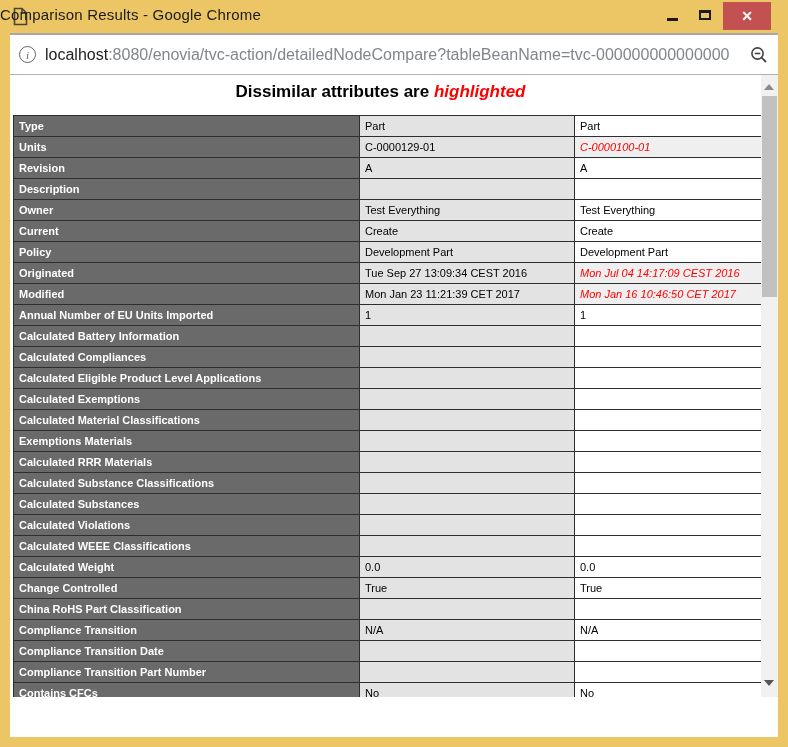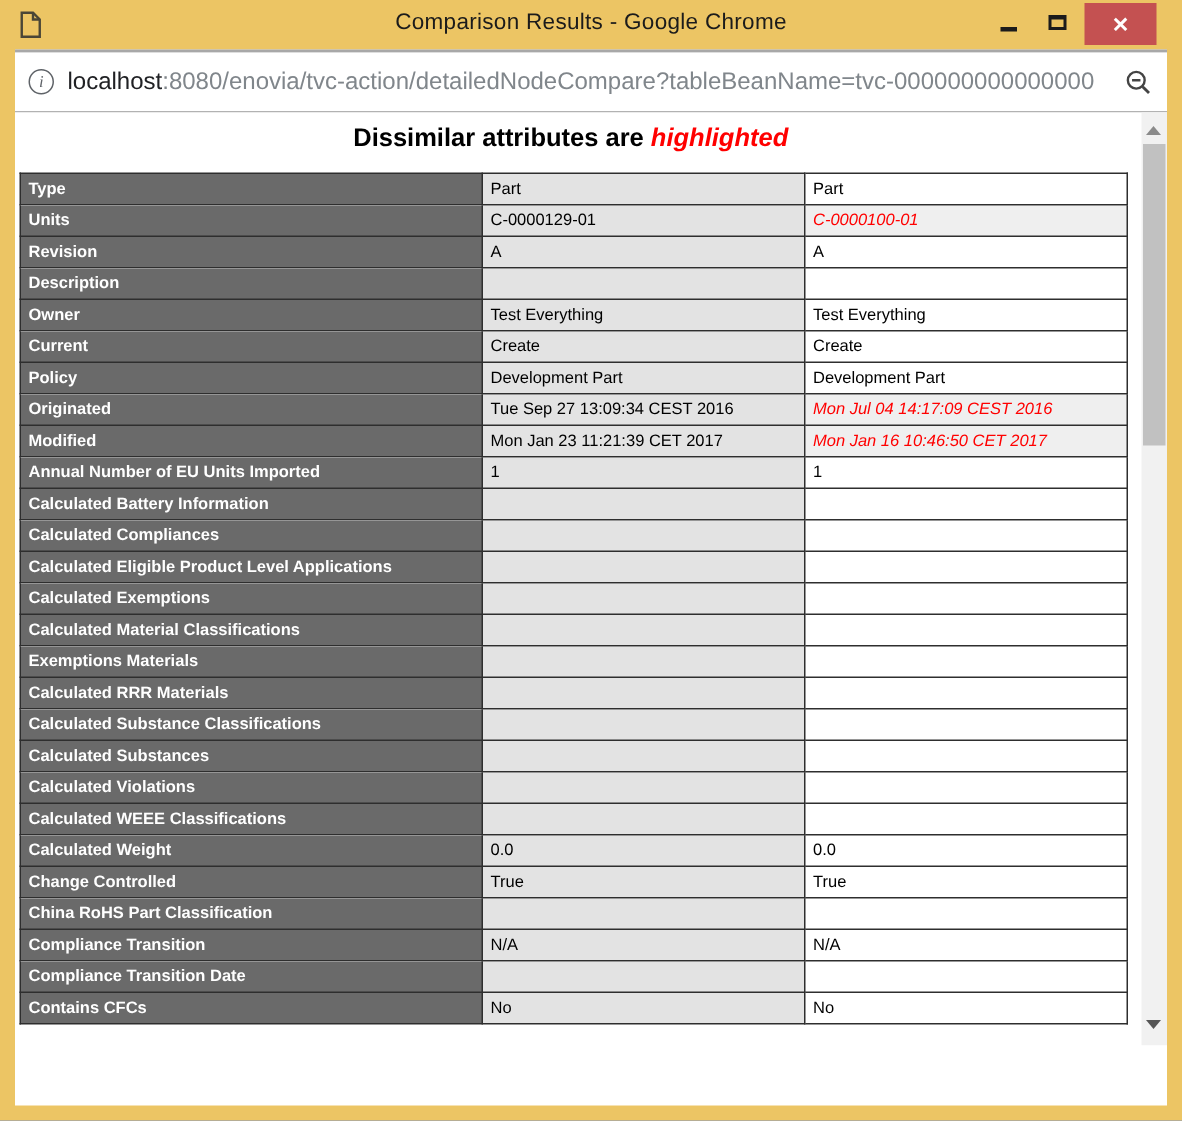--- a/index.html
+++ b/index.html
@@ -8,21 +8,21 @@
 
   .window {
     position:relative; width:788px; height:747px;
     background:#ecc564; overflow:hidden;
   }
 
   
   .titlebar { position:relative; height:33px; }
   .doc-icon { position:absolute; left:13px; top:7px; width:15px; height:19px; }
   .win-title {
-    position:absolute; left:0; right:0; top:6px; text-align:center;
+    position:absolute; left:0; right:0; top:6px; 
     font-size:15px; color:#1b1b1b; letter-spacing:0.2px;
   }
   .win-controls { position:absolute; right:17px; top:0; height:30px; display:flex; align-items:center; }
   .btn-min { width:30px; height:28px; display:flex; align-items:center; justify-content:center; }
   .btn-min .bar { width:11px; height:3px; background:#1b1b1b; margin-top:8px; }
   .btn-max { width:36px; height:28px; display:flex; align-items:center; justify-content:center; }
   .btn-max .box { width:12px; height:10px; border:2px solid #1b1b1b; border-top-width:3px; background:transparent; }
   .btn-close {
     width:48px; height:28px; margin-top:1px; background:#c45151;
     display:flex; align-items:center; justify-content:center;
@@ -63,21 +63,21 @@
 
   table.compare {
     margin:13px 0 0 3px; width:738px;
     border-collapse:collapse; table-layout:fixed;
   }
   table.compare td {
     border:1px solid #2e2e2e; height:21px;
     font-size:11px; line-height:13px; padding:2px 5px;
     overflow:hidden; white-space:nowrap;
   }
-  td.c-label { width:308px; background:#6a6a6a; color:#ffffff; font-weight:bold; padding-left:7px; }
+  td.c-label { width:346px; background:#6a6a6a; color:#ffffff; font-weight:bold; padding-left:7px; }
   td.c-left  { width:215px; background:#e3e3e3; color:#000; }
   td.c-right { width:215px; background:#ffffff; color:#000; }
   td.c-right.diff { background:#efefef; color:#ff0000; font-weight:normal; font-style:italic; }
 
   
   .scrollbar {
     position:absolute; top:0; right:0; width:17px; height:100%;
     background:#f1f1f1;
   }
   .sb-up { position:absolute; top:9px; left:3px;
@@ -255,20 +255,25 @@
               <td class="c-label">Compliance Transition</td>
               <td class="c-left">N/A</td>
               <td class="c-right">N/A</td>
             </tr>
             <tr>
               <td class="c-label">Compliance Transition Date</td>
               <td class="c-left"></td>
               <td class="c-right"></td>
             </tr>
             <tr>
+              <td class="c-label">Compliance Transition Part Number</td>
+              <td class="c-left"></td>
+              <td class="c-right"></td>
+            </tr>
+            <tr>
               <td class="c-label">Contains CFCs</td>
               <td class="c-left">No</td>
               <td class="c-right">No</td>
             </tr>
           </tbody>
       </table>
 
       <div class="scrollbar">
         <div class="sb-up"></div>
         <div class="sb-thumb"></div>

